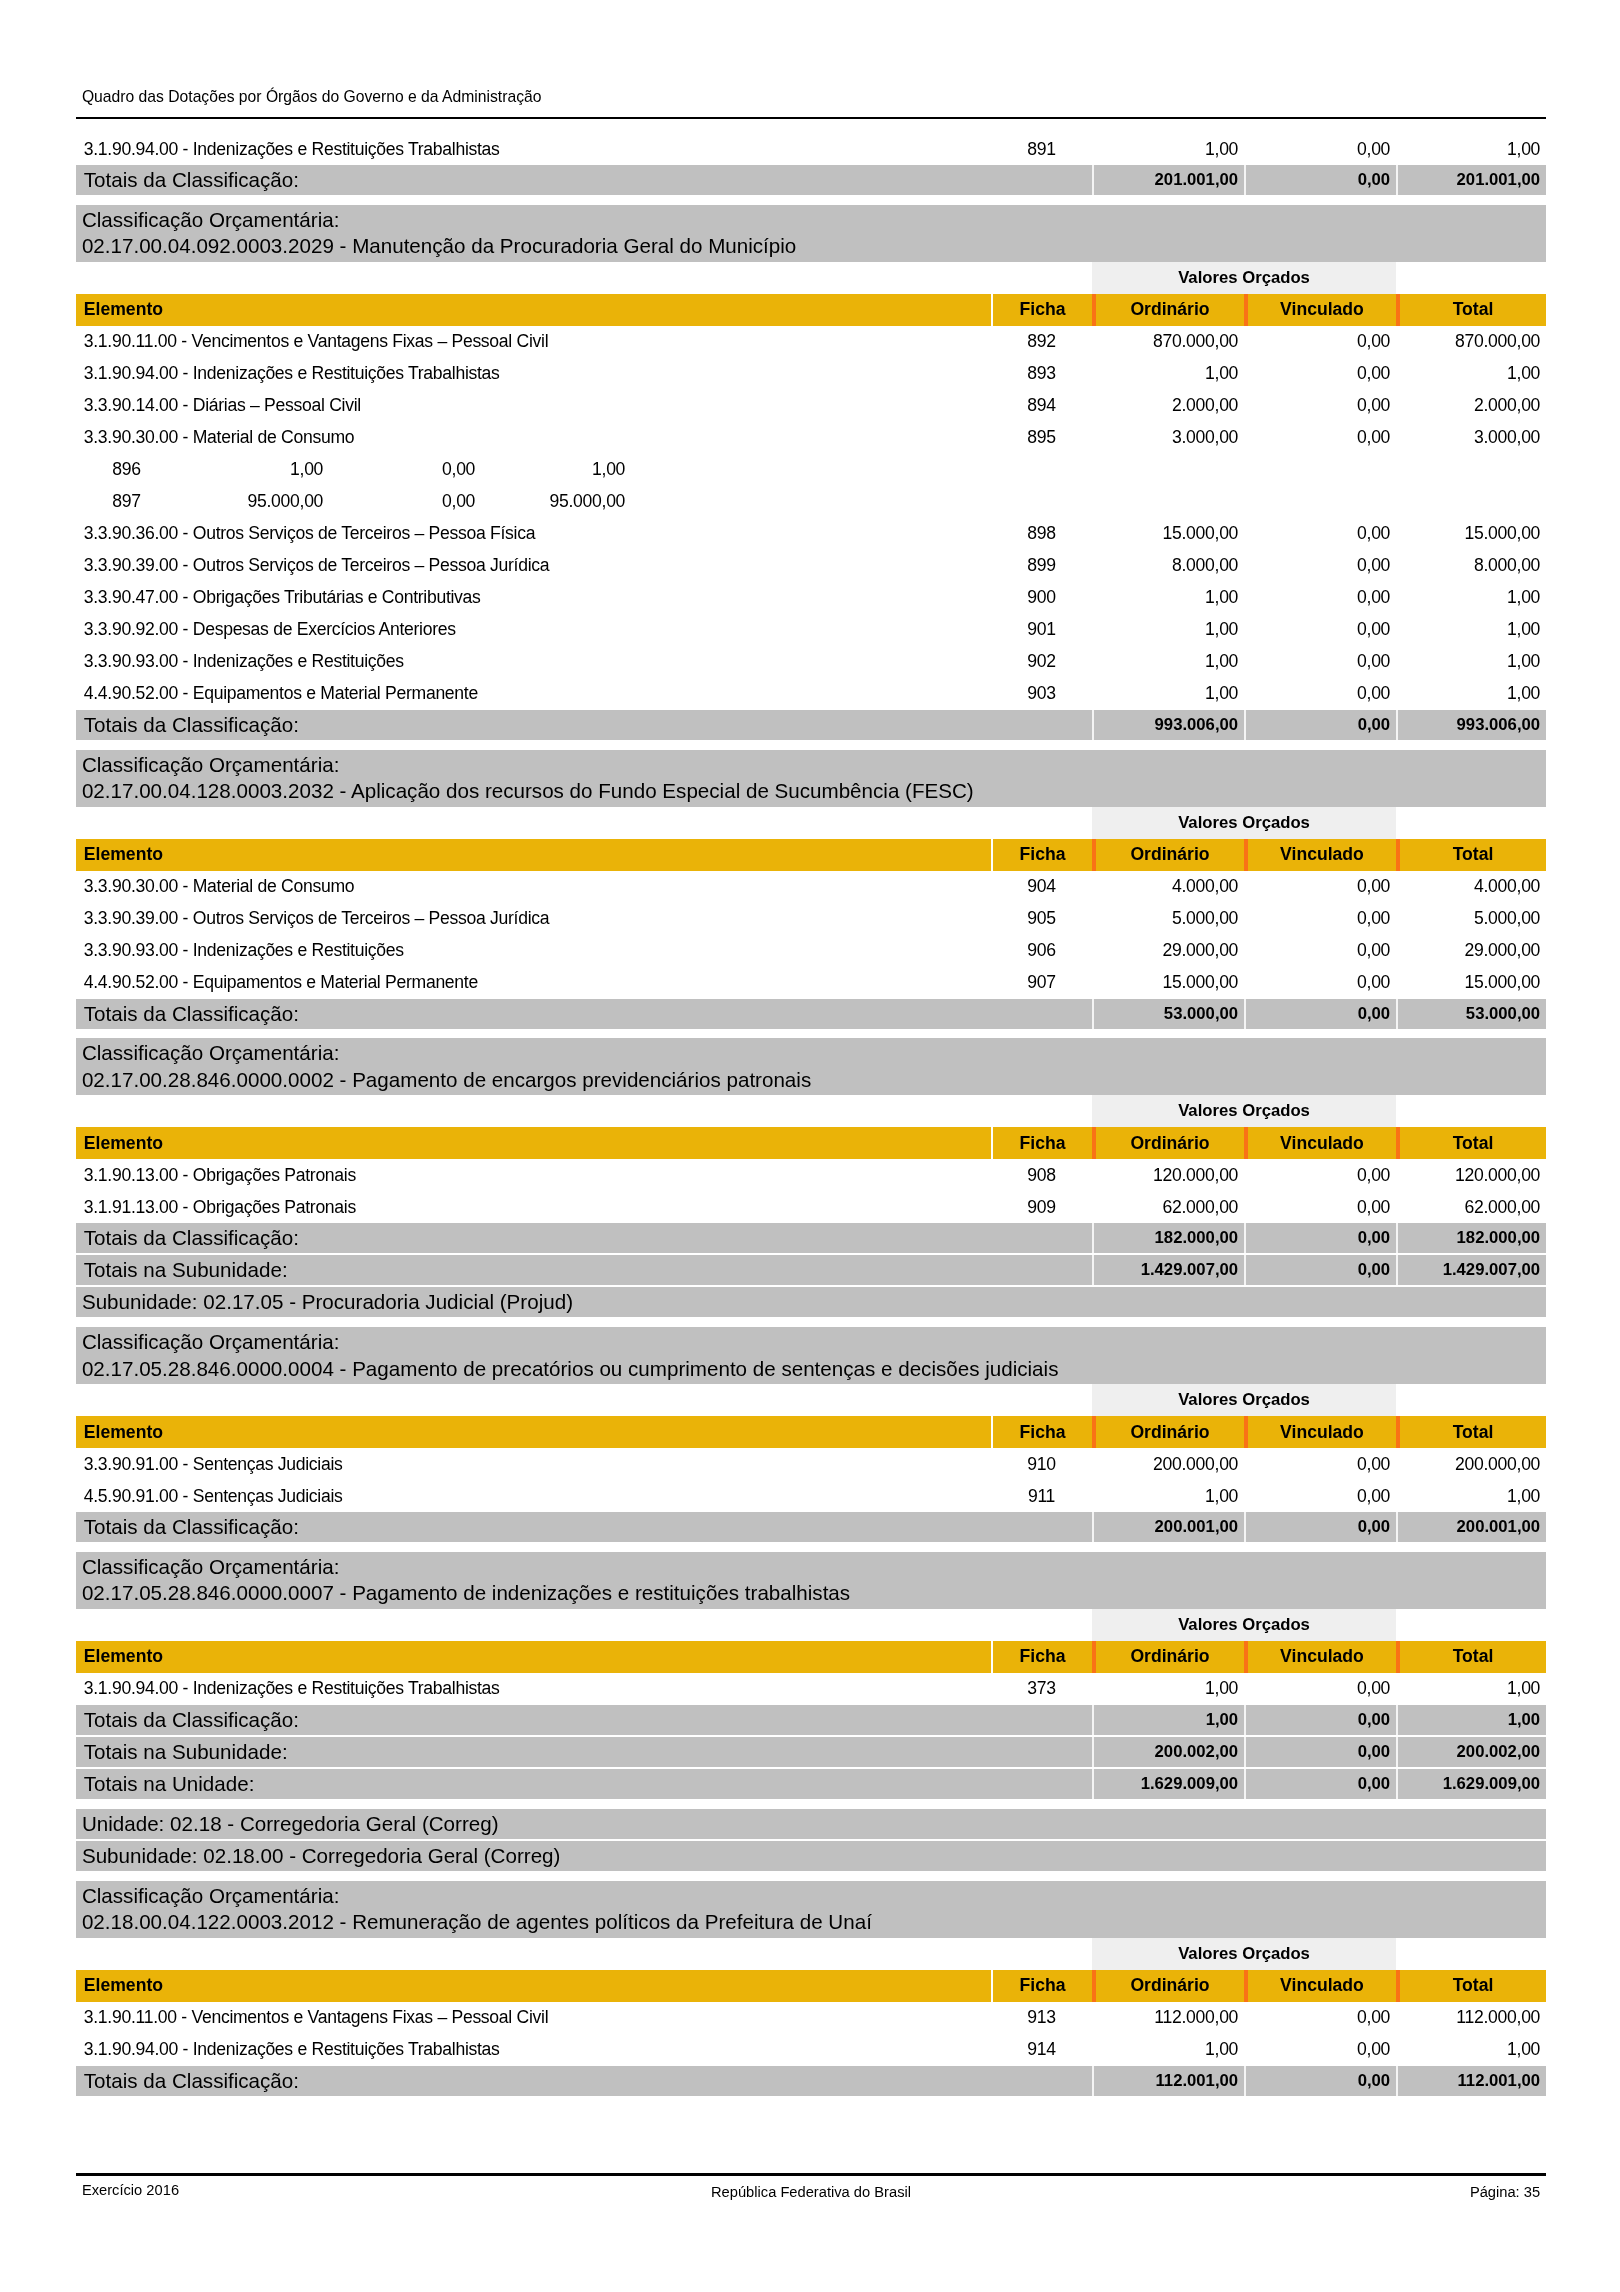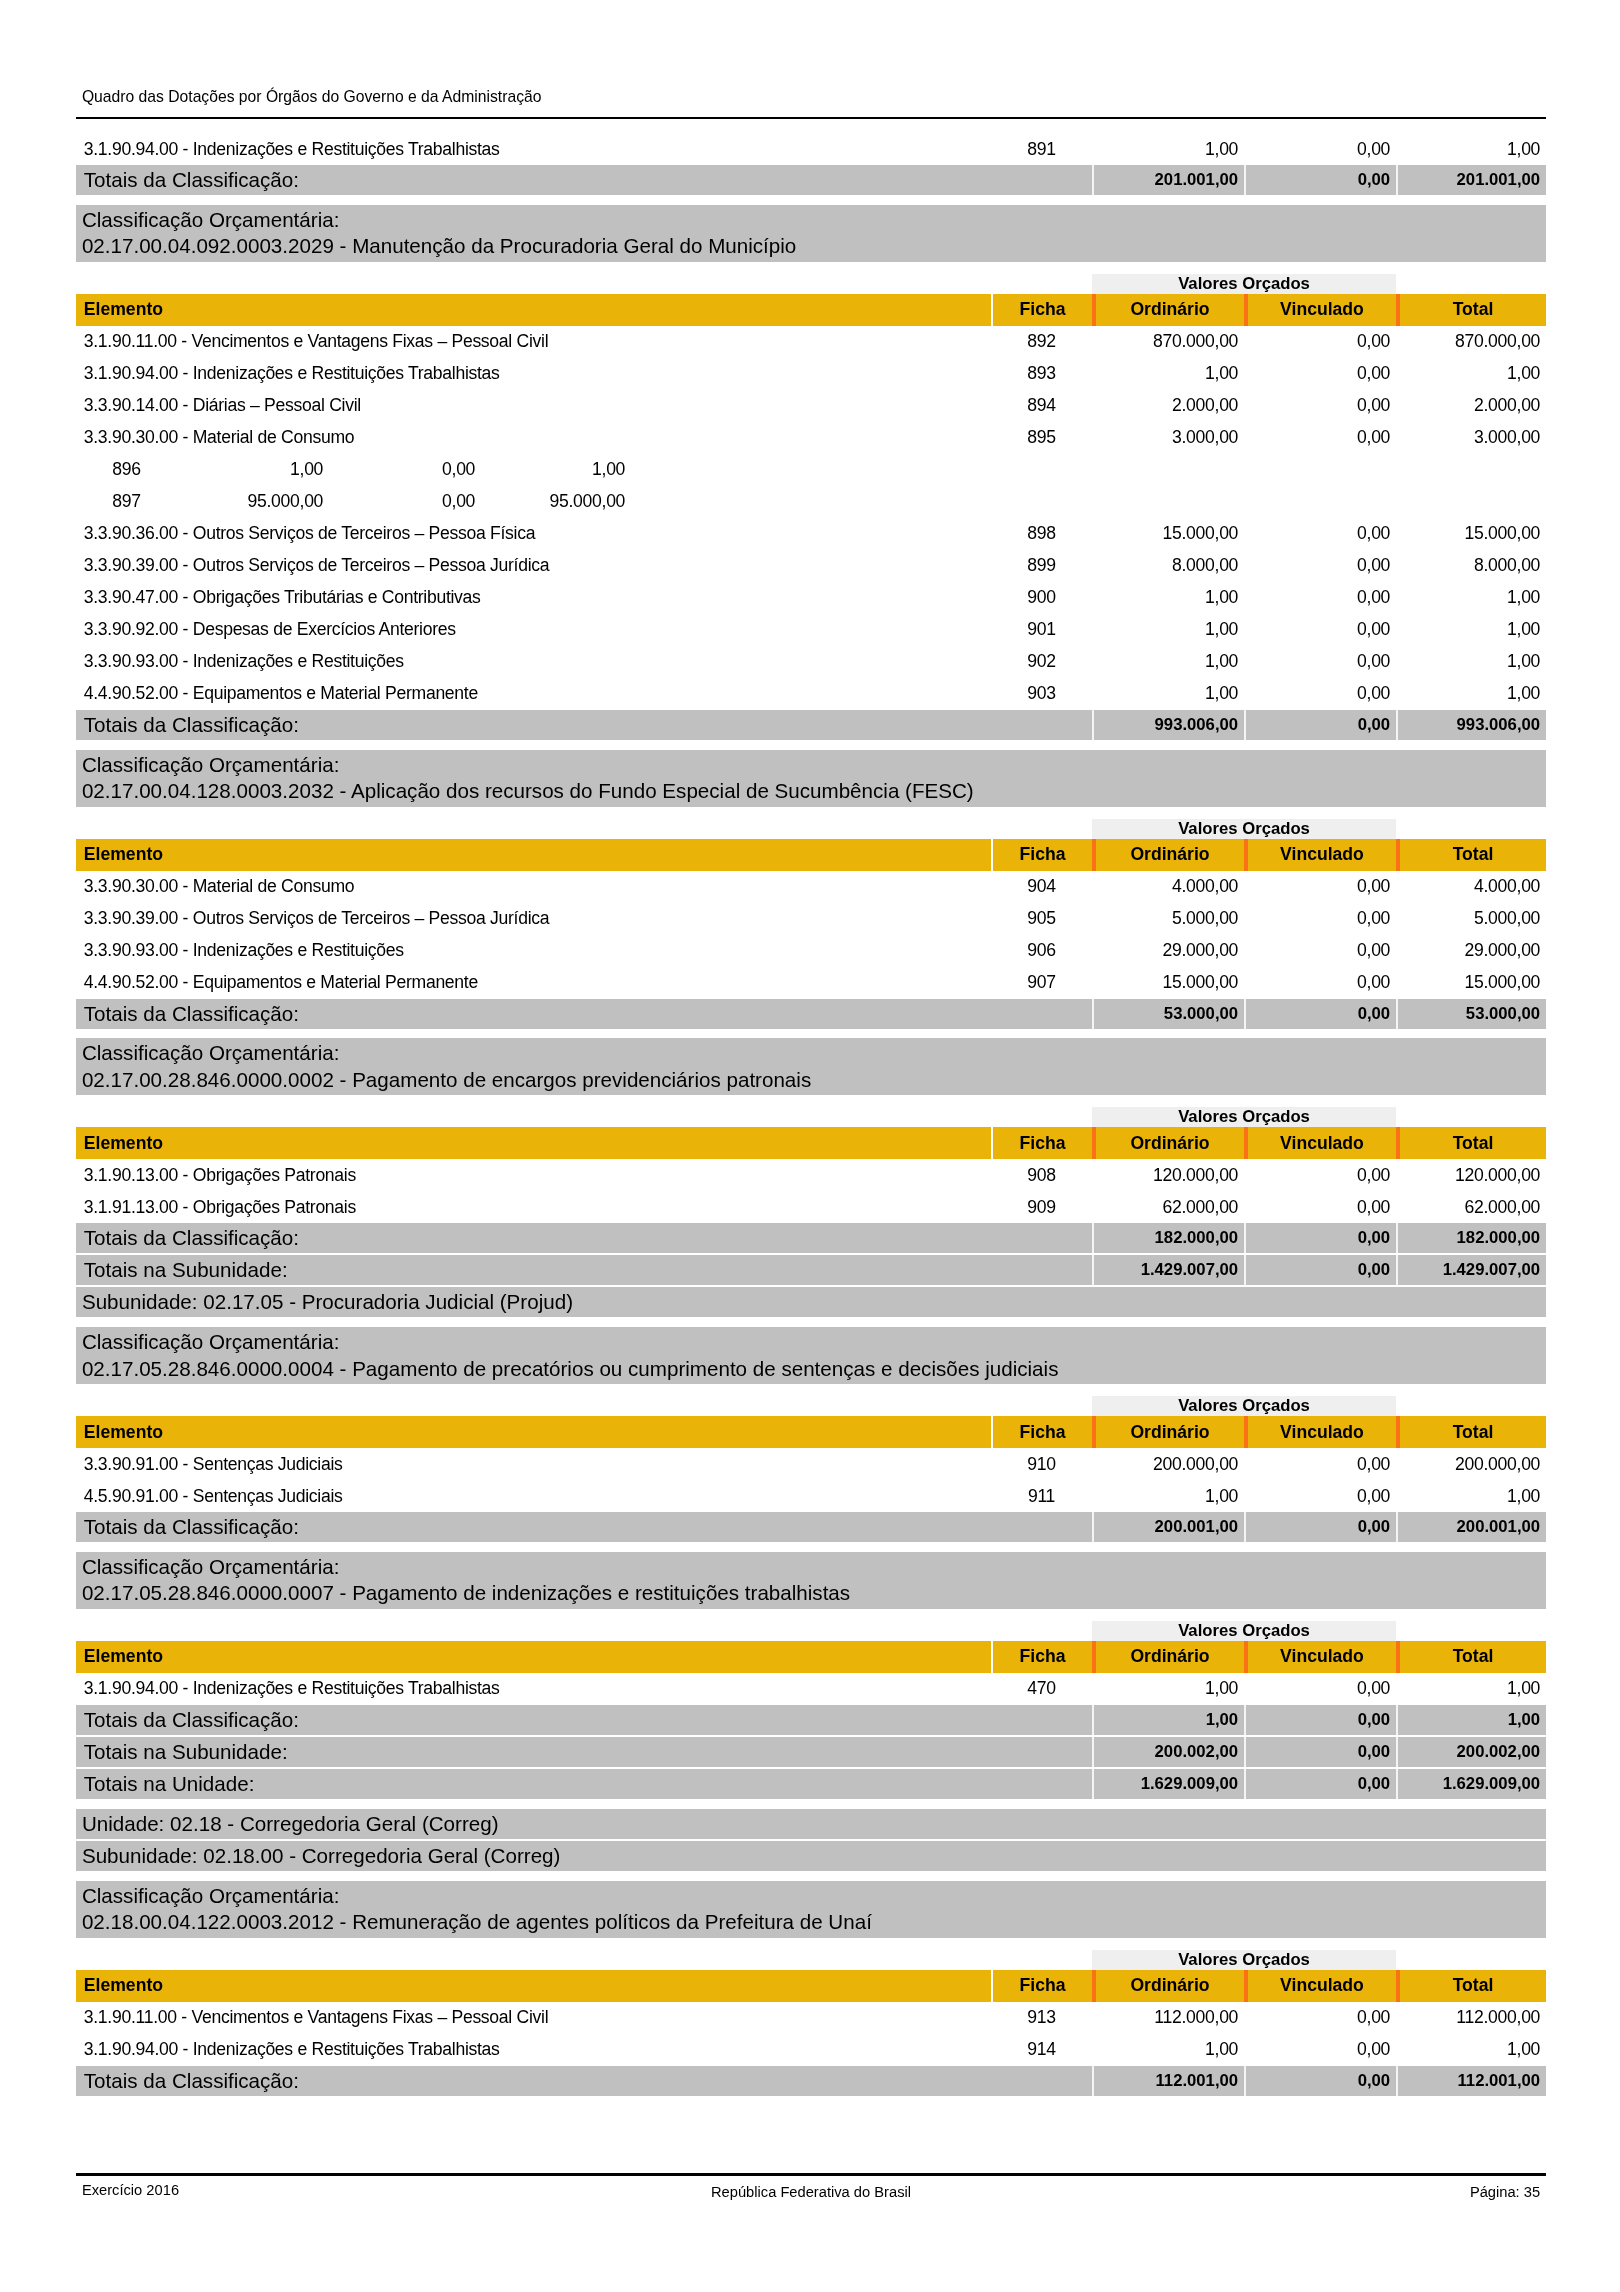--- a/index.html
+++ b/index.html
@@ -15,21 +15,21 @@
   .c-or { width: 152px; justify-content: flex-end; padding-right: 5.9px; }
   .c-vi { width: 152px; justify-content: flex-end; padding-right: 5.9px; }
   .c-to { width: 150px; justify-content: flex-end; padding-right: 5.9px; }
   .data-row .cell { font-size: 17.6px; letter-spacing: -0.3px; }
   .total-row { background: #c0c0c0; height: 30px; margin-bottom: 2px; }
   .total-row .c-el { width: 1016px; font-size: 20.6px; }
   .total-row .c-or, .total-row .c-vi, .total-row .c-to { font-weight: bold; font-size: 16.7px; border-left: 2px solid #f4f4f4; }
   .class-block { background: #c0c0c0; height: 57px; margin-top: 9.8px; padding: 2px 5.9px; box-sizing: border-box; display: flex; flex-direction: column; justify-content: center; font-size: 20.6px; line-height: 26.5px; }
   .unit-bar { background: #c0c0c0; height: 30px; margin-top: 2px; padding-left: 5.9px; box-sizing: border-box; display: flex; align-items: center; font-size: 20.6px; }
   .unit-bar.first { margin-top: 9.8px; }
-  .vo-row { display: flex; height: 32px; align-items: flex-end; }
+  .vo-row { display: flex; height: 32px; }
   .vo-spacer { width: 1016px; }
   .vo-cell { width: 304px; background: #efefef; display: flex; align-items: center; justify-content: center; font-weight: bold; font-size: 16.7px; }
   .head-row { background: #eab308; height: 32px; }
   .head-row .cell { font-weight: bold; font-size: 17.6px; }
   .head-row .c-or, .head-row .c-vi, .head-row .c-to { justify-content: center; padding-right: 0; border-left: 4px solid #f97316; }
   .head-row .c-fi { border-left: 2px solid #ffffff; }
   .page-footer { position: absolute; left: 0; top: 2173px; width: 1470px; border-top: 3.9px solid #000; }
   .page-footer .f-left { position: absolute; left: 5.9px; top: 5.9px; font-size: 14.7px; }
   .page-footer .f-center { position: absolute; left: 0; width: 1470px; top: 7.8px; text-align: center; font-size: 14.7px; }
   .page-footer .f-right { position: absolute; right: 5.9px; top: 7.8px; font-size: 14.7px; }
@@ -300,21 +300,21 @@
       </div>
       <div class="row head-row">
         <div class="cell c-el">Elemento</div>
         <div class="cell c-fi">Ficha</div>
         <div class="cell c-or">Ordinário</div>
         <div class="cell c-vi">Vinculado</div>
         <div class="cell c-to">Total</div>
       </div>
       <div class="row data-row">
         <div class="cell c-el">3.1.90.94.00 - Indenizações e Restituições Trabalhistas</div>
-        <div class="cell c-fi">470</div>
+        <div class="cell c-fi">373</div>
         <div class="cell c-or">1,00</div>
         <div class="cell c-vi">0,00</div>
         <div class="cell c-to">1,00</div>
       </div>
       <div class="row total-row">
         <div class="cell c-el">Totais da Classificação:</div>
         <div class="cell c-or">1,00</div>
         <div class="cell c-vi">0,00</div>
         <div class="cell c-to">1,00</div>
       </div>

